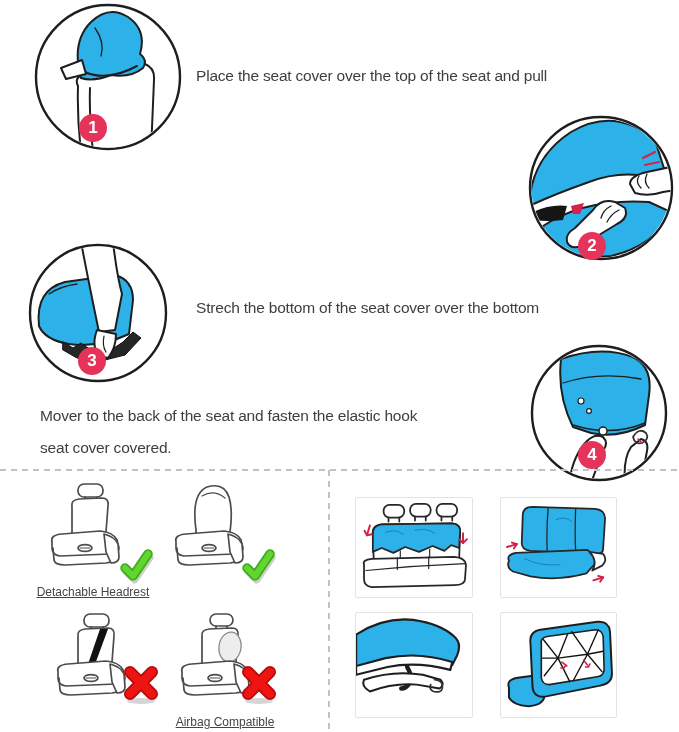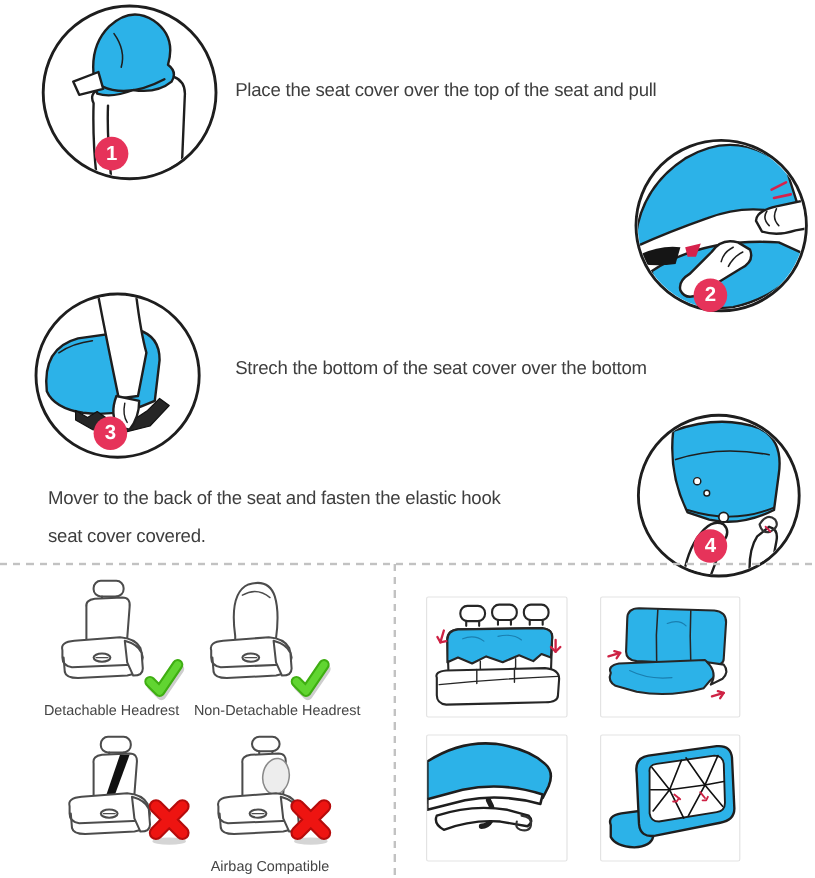--- a/index.html
+++ b/index.html
@@ -13,21 +13,21 @@
     position:absolute;width:28px;height:28px;border-radius:50%;
     background:#E6335A;color:#fff;font-weight:700;font-size:17px;
     display:flex;align-items:center;justify-content:center;
   }
   .step-text{position:absolute;color:#3E3E3E;font-size:15.5px;letter-spacing:-0.2px;}
   .step-text .ln{display:block;white-space:nowrap;line-height:31.5px;height:31.5px;}
   .hdash{position:absolute;left:0;top:469px;width:679px;height:2px;
     background:repeating-linear-gradient(90deg,#c2c2c2 0 6px,transparent 6px 11px);}
   .vdash{position:absolute;left:328px;top:470px;width:2px;height:262px;
     background:repeating-linear-gradient(180deg,#c2c2c2 0 6px,transparent 6px 11px);}
-  .compat-label{position:absolute;font-size:12px;color:#454545;text-align:center;white-space:nowrap;}
+  .compat-label{position:absolute;font-size:12px;color:#454545;text-align:center;white-space:nowrap;text-decoration:underline;}
   .panel-box{position:absolute;border:1.5px solid #E3E3E3;border-radius:2px;background:#fff;box-sizing:border-box;}
   .panel-box svg{display:block;width:100%;height:100%;}
   .mark{position:absolute;}
 </style>
 </head>
 <body>
 
 <div class="canvas">
 
   <div class="illu" style="left:33px;top:2px;">
@@ -176,21 +176,20 @@
   </div>
   <div class="mark" style="left:238px;top:546px;">
     <svg width="38" height="38" viewBox="0 0 38 38">
       <path d="M9 22 L17 30 L32 8" fill="none" stroke="#9b9b9b" opacity="0.5" stroke-width="8" stroke-linecap="round" stroke-linejoin="round" transform="translate(1.5,3.5)"></path>
       <path d="M9 22 L17 30 L32 8" fill="none" stroke="#3fae12" stroke-width="9.5" stroke-linecap="round" stroke-linejoin="round"></path>
       <path d="M9 22 L17 30 L32 8" fill="none" stroke="#61d531" stroke-width="6" stroke-linecap="round" stroke-linejoin="round"></path>
     </svg>
   </div>
 
   <div class="compat-label" style="left:23px;top:585px;width:140px;">Detachable Headrest</div>
-  <div class="compat-label" style="left:151px;top:585px;width:160px;">Non-Detachable Headrest</div>
 
   <div class="illu" style="left:44px;top:610px;">
     <svg width="92" height="102" viewBox="0 0 92 102">
       <g stroke="#4c4c4c" stroke-width="1.7" fill="#fff" stroke-linejoin="round" stroke-linecap="round">
         <rect x="40" y="4" width="25" height="13" rx="6"></rect>
         <path d="M47 17 v4 M59 17 v4" fill="none"></path>
         <path d="M34 26 Q33 20 41 19 L64 18 Q71 18 70 26 L68 52 Q68 57 61 57 L39 58 Q34 58 34 53 Z"></path>
         <path d="M56 19 L64 19 L50 57 L43 57 Z" fill="#111" stroke="none"></path>
         <path d="M14 62 Q12 55 24 54 L62 51 Q75 52 79 60 L81 68 Q81 73 72 74 L22 76 Q14 75 14 68 Z"></path>
         <path d="M15 68 L16 80 Q17 85 27 85 L68 83 Q78 82 80 74" fill="none"></path>

